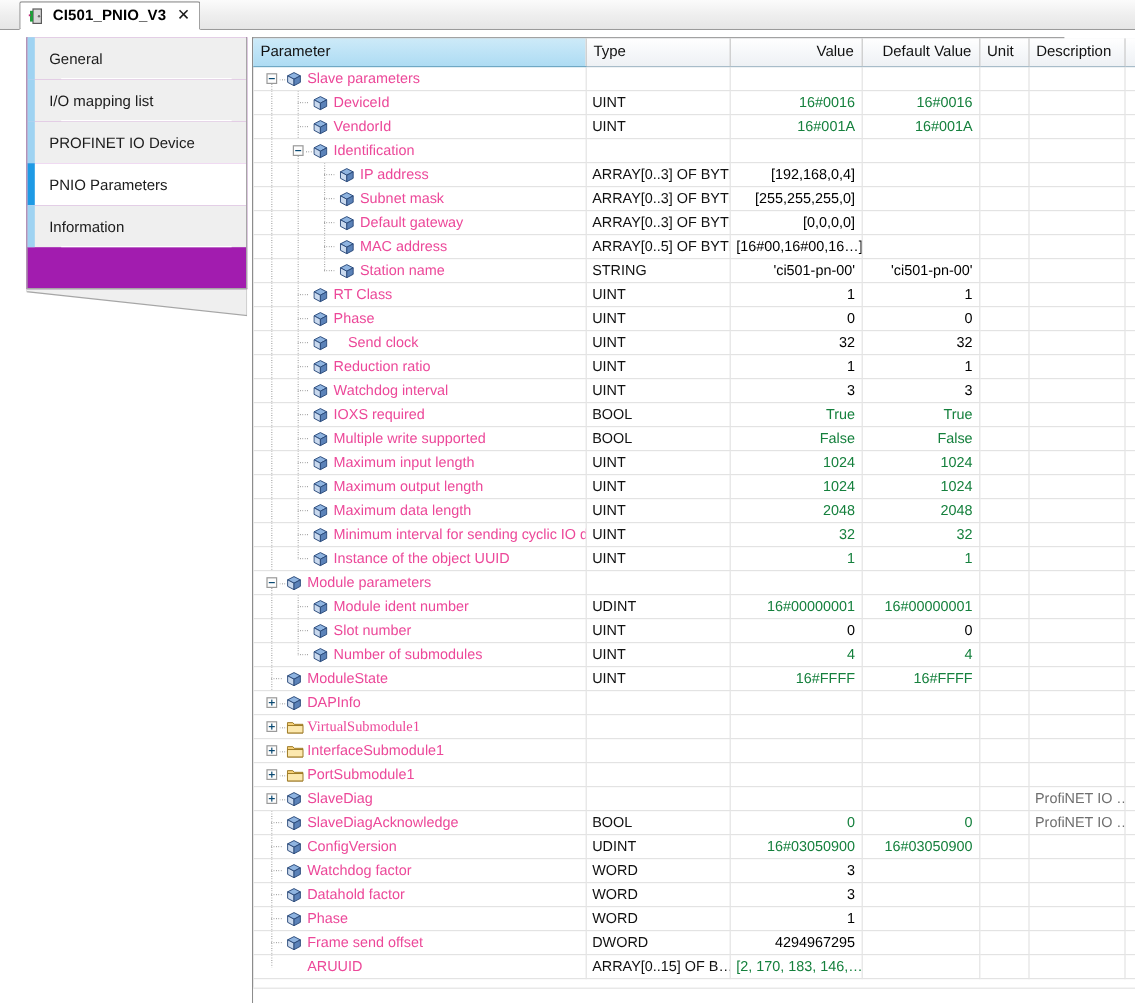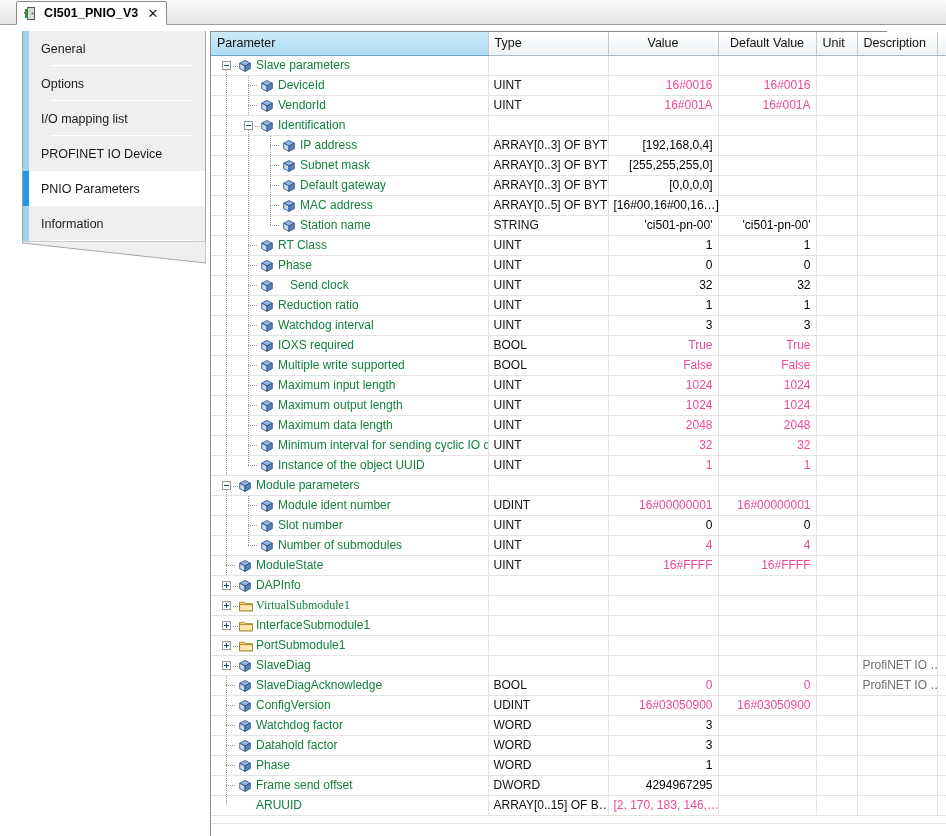--- a/index.html
+++ b/index.html
@@ -105,37 +105,37 @@
     text-align: left;
     border-right: 1px solid #c8c8c8;
     border-bottom: 1px solid #a8bcc9;
     background: linear-gradient(to bottom,#ffffff 0%, #f6f8fa 50%, #eef1f4 100%);
     white-space: nowrap;
   }
   table.grid th.sel {
     background: linear-gradient(to bottom,#cdeaf8 0%, #bde3f6 50%, #aedcf3 100%);
     border-bottom: 1px solid #6fa8c4;
   }
-  table.grid th.num { text-align: center; }
+  table.grid th.num { text-align: right; }
 
   table.grid td {
     height: 19px;
     padding: 0 5px;
     border-right: 1px solid #e3e3e3;
     border-bottom: 1px solid #e3e3e3;
     white-space: nowrap;
     overflow: hidden;
     vertical-align: middle;
     line-height: 18px;
   }
   td.c-param { padding: 0; position: relative; }
   td.c-type  { color: #111; }
   td.c-value, td.c-default { text-align: right; }
   td.c-desc  { color: #6f6f6f; }
-  .dim { color: #ec4899; }
+  .dim { color: #15803d; }
 
   
   .treecell { position: relative; height: 19px; display: flex; align-items: center; }
   .tguide {
     position: absolute; top: 0; bottom: 0; width: 1px;
     background-image: linear-gradient(to bottom,#9a9a9a 50%, transparent 50%);
     background-size: 1px 2px;
   }
   .telbow {
     position: absolute; width: 9px; height: 1px;
@@ -161,21 +161,21 @@
     content: ""; position: absolute; left: 3px; top: 1px;
     width: 1px; height: 5px; background: #0a4a73;
   }
   .expander .dots {
     position:absolute; left: 10px; top: 4px; width: 6px; height:1px;
     background-image: linear-gradient(to right,#9a9a9a 50%, transparent 50%);
     background-size: 2px 1px;
   }
 
   .nodeicon { position: absolute; width: 13px; height: 13px; top: 3px; }
-  .ilabel { position: absolute; white-space: nowrap; font-size: 12px; color:#15803d; top:0; line-height:19px; }
+  .ilabel { position: absolute; white-space: nowrap; font-size: 12px; color:#ec4899; top:0; line-height:19px; }
 
   
   td.c-pad, th.c-pad { border-right: none; }
 
   #bottomstrip {
     position:absolute; left:211px; top:823px; width:735px; height:13px;
     background:#ffffff; border-top:1px solid #e3e3e3;
   }
 </style>
 </head>
@@ -196,25 +196,20 @@
       </span>
       <span class="tab-title">CI501_PNIO_V3</span>
       <span class="tab-close">✕</span>
     </div>
   </div>
 
   <div id="navpanel">
       <div class="nav-item">
         <span class="accent"></span>
         <span>General</span>
-        <span class="sep"></span>
-      </div>
-      <div class="nav-item">
-        <span class="accent"></span>
-        <span>Options</span>
         <span class="sep"></span>
       </div>
       <div class="nav-item">
         <span class="accent"></span>
         <span>I/O mapping list</span>
         <span class="sep"></span>
       </div>
       <div class="nav-item above-selected">
         <span class="accent"></span>
         <span>PROFINET IO Device</span>

